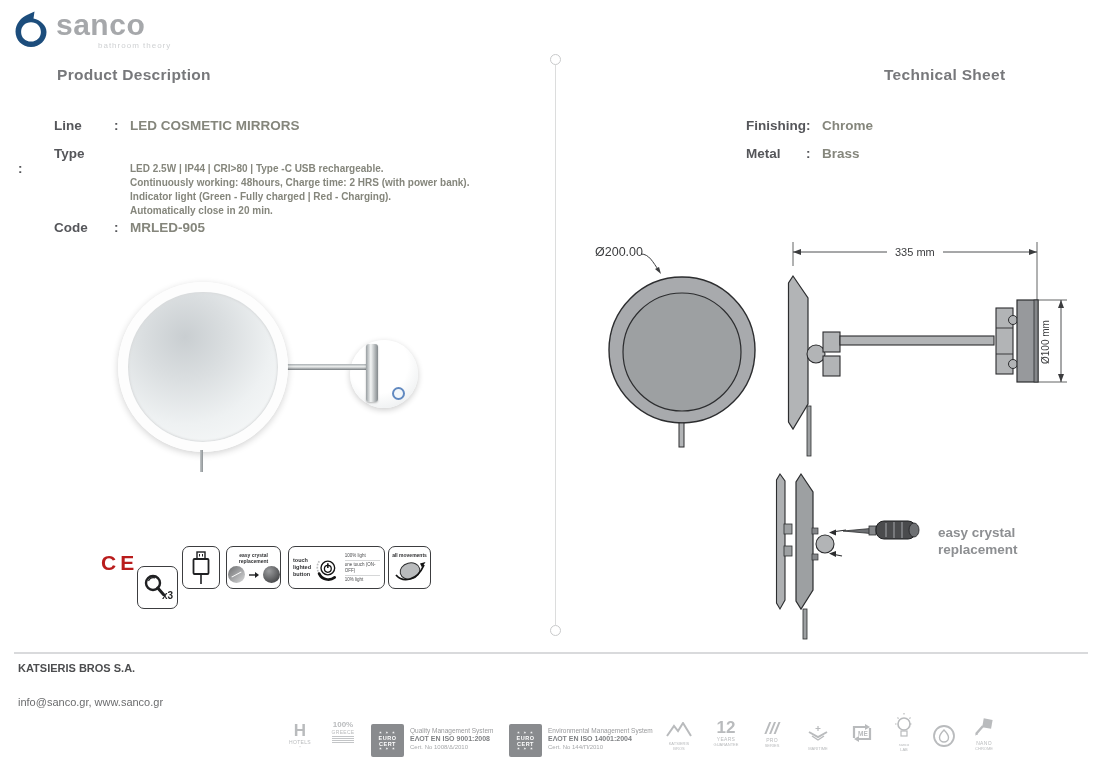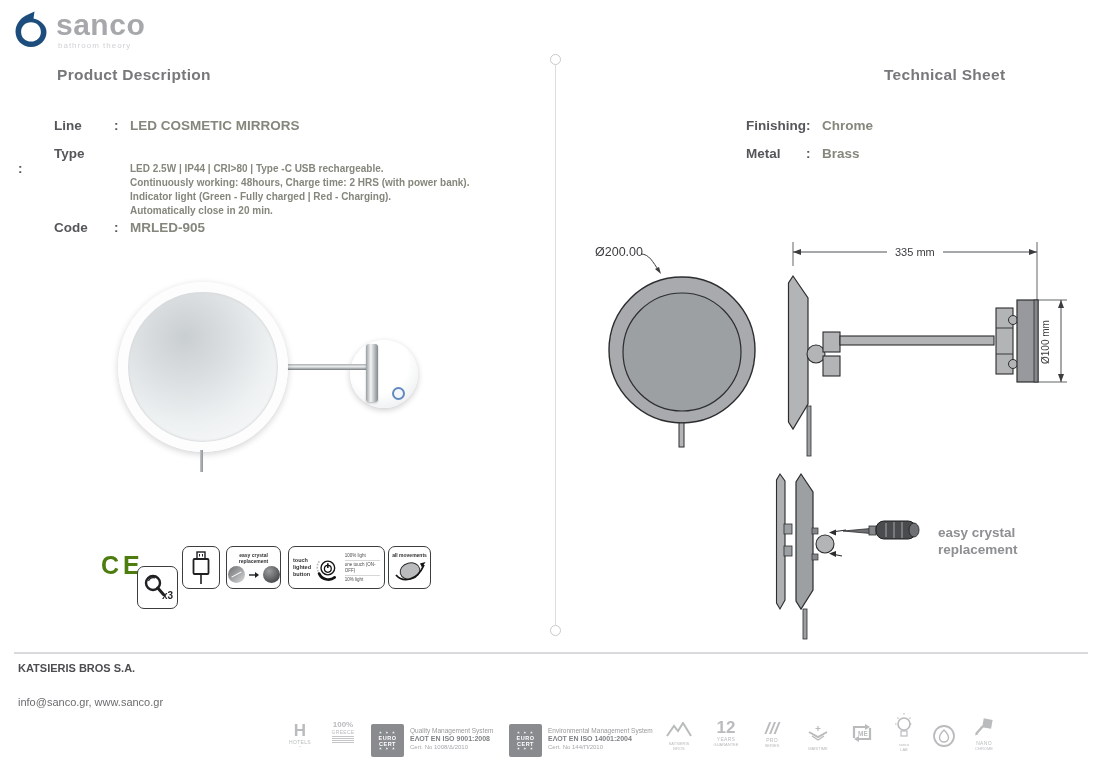--- a/index.html
+++ b/index.html
@@ -3,21 +3,21 @@
 <meta charset="utf-8">
 <style>
   * { margin:0; padding:0; box-sizing:border-box; }
   html,body { background:#ffffff; }
   body { font-family:"Liberation Sans", sans-serif; }
   .page { position:relative; width:1102px; height:773px; background:#ffffff; overflow:hidden; }
   .abs { position:absolute; }
 
   
   .brand-name { font-size:30px; font-weight:600; color:#a6a8ab; letter-spacing:0.5px; }
-  .brand-tagline { font-size:8px; color:#cfd1d3; letter-spacing:1px; }
+  .brand-tagline { font-size:8px; color:#cfd1d3; letter-spacing:1px;margin-left:40px; }
   .section-heading { font-size:15.5px; font-weight:bold; color:#77787b; letter-spacing:0.3px; }
 
   
   .field { display:flex; font-size:13.5px; font-weight:bold; color:#55565a; }
   .field .lbl { width:96px;padding-left:36px; }
   .field .colon { width:16px; color:#55565a; }
   .field .val { color:#85867c; white-space:pre; }
   .type-details { font-size:10px; font-weight:bold; color:#85867c; line-height:14px; }
 
   
@@ -35,21 +35,21 @@
   .photo-plate { width:68px; height:68px; border-radius:50%;
     background: radial-gradient(circle at 42% 35%, #ffffff 50%, #eff1f2 78%, #dde0e1 100%);
     box-shadow: 0 2px 6px rgba(0,0,0,0.20); }
   .photo-hinge { width:12px; height:58px; border-radius:3px;
     background:linear-gradient(90deg,#989ea1,#f3f5f5 40%,#83898c);
     box-shadow:0 1px 2px rgba(0,0,0,0.25); }
   .photo-button { width:13px; height:13px; border-radius:50%;
     background:#f3f7fa; border:2px solid #6189c0; }
 
   
-  .ce-mark { font-size:25px; font-weight:600; color:#4d7c0f; letter-spacing:4px; }
+  .ce-mark { font-size:21px; font-weight:600; color:#b91c1c; letter-spacing:4px; }
   .fbox { border:1.6px solid #3c3d3f; border-radius:7px; background:#fff;
     display:flex; align-items:center; justify-content:center; }
   .tinytxt { font-size:5px; line-height:6px; color:#2e2f31; text-align:center; font-weight:bold; }
   .touch-left { font-size:5.5px; line-height:7px; font-weight:bold; color:#2e2f31; }
   .touch-right { font-size:4.5px; line-height:5.5px; color:#4b4c4e; }
   .touch-right div { border-bottom:0.5px solid #d6d7d8; padding:1.5px 0; }
   .touch-right div:last-child { border-bottom:none; }
   .crack-circle { width:17px; height:17px; border-radius:50%;
     background:linear-gradient(135deg,#6c6d6f,#d9dadb); position:relative; }
   .crack-circle::after { content:""; position:absolute; left:3px; top:8px; width:11px; height:1px;

